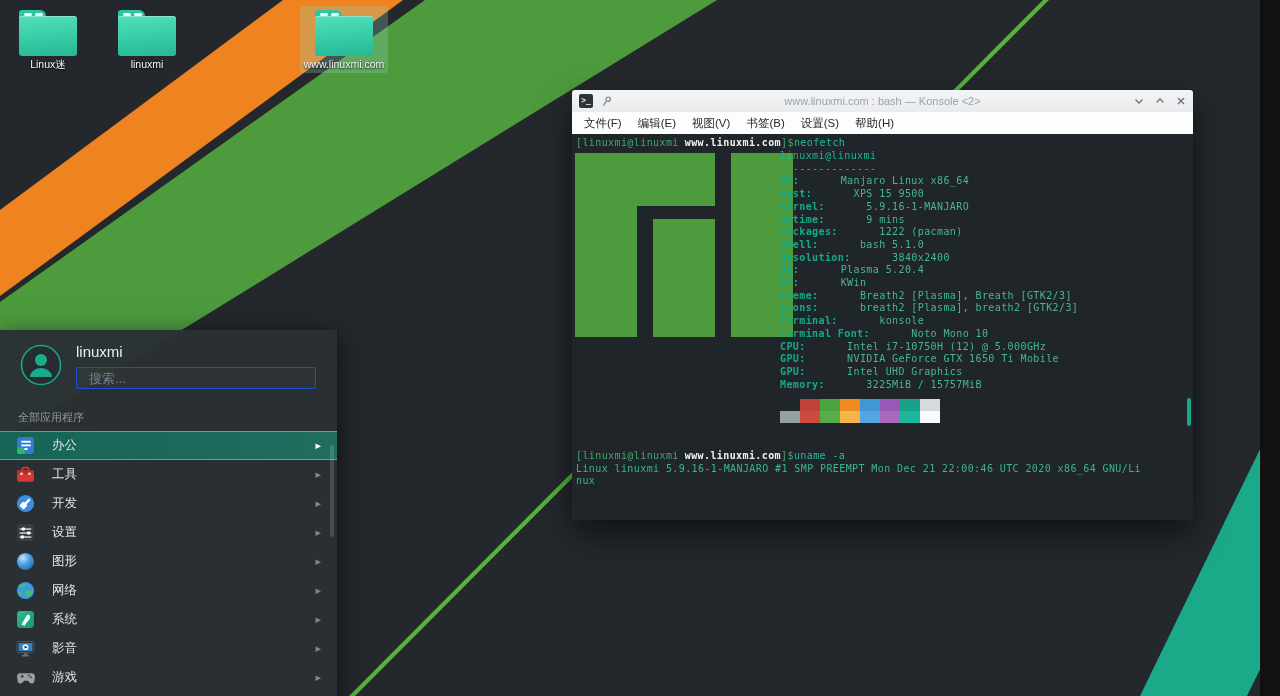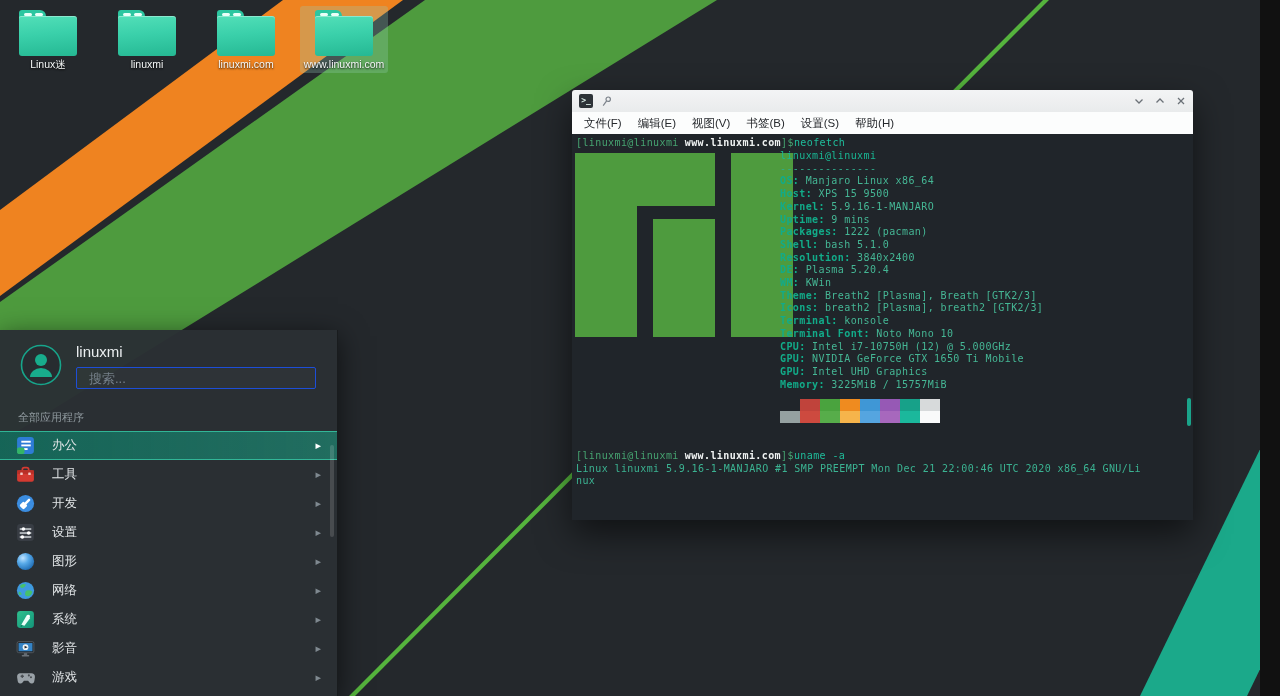--- a/index.html
+++ b/index.html
@@ -39,21 +39,21 @@
   .tline{white-space:pre;}
   .p-open,.p-user,.p-close{color:#46a471;}
   .p-cwd{color:#eef1f1;font-weight:bold;margin-left:6px;}
   .t-cmd{color:#1fbd9b;}
   .line1{position:absolute;left:4px;top:3px;}
   #nf-logo{position:absolute;left:3px;top:19px;}
   .nf-info{position:absolute;left:208px;top:16px;}
   .nf-hdr{color:#19b794;}
   .nf-div{color:#2fae8d;}
   .t-label{color:#12ab89;font-weight:bold;}
-  .t-value{color:#45b795;}
+  .t-value{color:#45b795;margin-left:35px;}
   .swatch-row{position:absolute;height:12px;font-size:0;}
   #swatch-row1{left:228px;top:265px;}
   #swatch-row2{left:208px;top:277px;}
   .swatch{display:inline-block;width:20px;height:12px;}
   .term-bottom{position:absolute;left:4px;top:316px;}
   .cursor{display:inline-block;width:6px;height:10px;border:1px solid #8fe3c8;
     vertical-align:-1px;margin-left:6px;}
   .t-scroll{position:absolute;right:2px;top:264px;width:4px;height:28px;background:#1aa48a;border-radius:2px;}
 
   
@@ -99,44 +99,37 @@
     <div class="f-label">Linux迷</div>
   </div>
   <div class="folder" style="left:103px">
     <div class="f-icon">
         <span class="f-tab"></span>
         <span class="f-body"></span>
         <span class="f-dots"></span>
       </div>
     <div class="f-label">linuxmi</div>
   </div>
-  <div class="folder" style="left:202px">
-    <div class="f-icon">
-        <span class="f-tab"></span>
-        <span class="f-body"></span>
-        <span class="f-dots"></span>
-      </div>
-    <div class="f-label">linuxmi.com</div>
-  </div>
   <div class="folder selected" style="left:300px">
     <div class="f-icon">
         <span class="f-tab"></span>
         <span class="f-body"></span>
         <span class="f-dots"></span>
       </div>
     <div class="f-label">www.linuxmi.com</div>
   </div>
 
   <div id="konsole">
     <div class="titlebar">
       <div class="app-icon">&gt;_</div>
       <svg class="pin-icon" width="10" height="11" viewBox="0 0 10 11">
         <circle cx="6.2" cy="3.2" r="2.2" fill="none" stroke="#7b828a" stroke-width="1.2"></circle>
         <line x1="4.6" y1="4.8" x2="1.2" y2="9.6" stroke="#7b828a" stroke-width="1.2"></line>
       </svg>
+      <span class="win-title">www.linuxmi.com : bash — Konsole &lt;2&gt;</span>
       <span class="win-btns">
         <svg width="10" height="10" viewBox="0 0 10 10">
             <polyline points="1.5,3.5 5,7 8.5,3.5" fill="none" stroke="#6c7278" stroke-width="1.3"></polyline>
           </svg>
         <svg width="10" height="10" viewBox="0 0 10 10">
             <polyline points="1.5,6.5 5,3 8.5,6.5" fill="none" stroke="#6c7278" stroke-width="1.3"></polyline>
           </svg>
         <svg width="10" height="10" viewBox="0 0 10 10">
             <line x1="2" y1="2" x2="8" y2="8" stroke="#6c7278" stroke-width="1.3"></line>
             <line x1="8" y1="2" x2="2" y2="8" stroke="#6c7278" stroke-width="1.3"></line>

